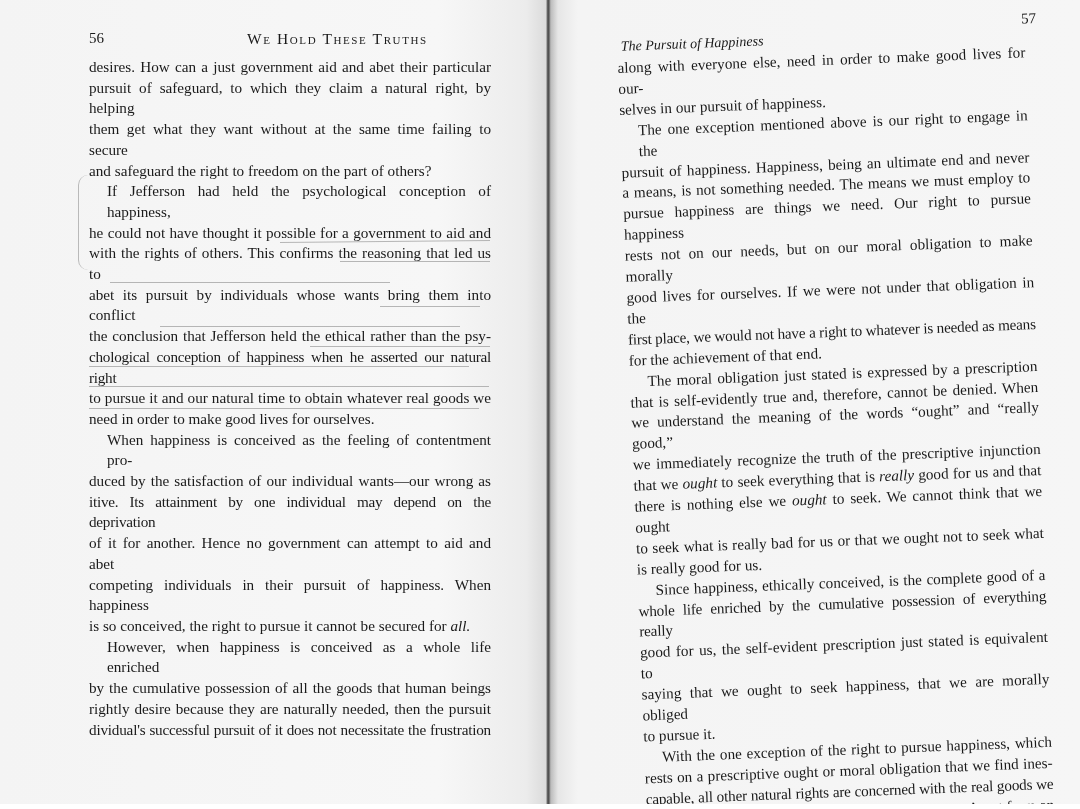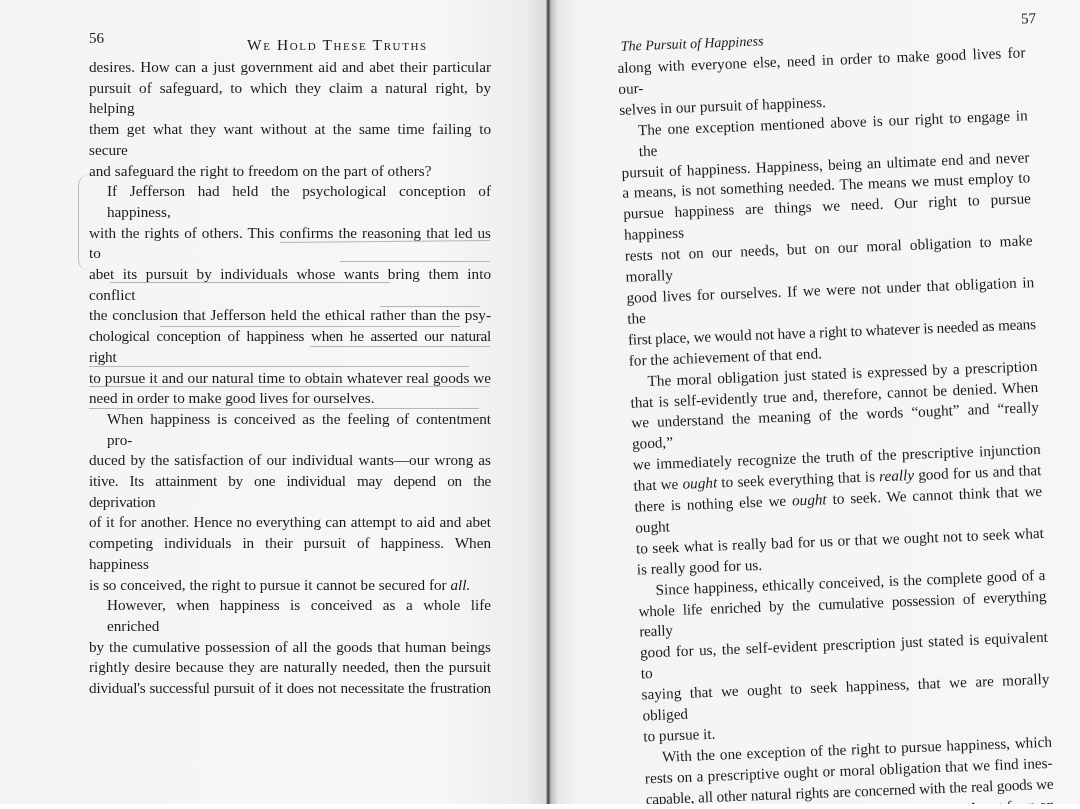--- a/index.html
+++ b/index.html
@@ -30,21 +30,21 @@
     .bottom-strip {
       position: absolute; left: 0; top: 804px; width: 1080px; height: 5px; background: #ffffff;
     }
 
     
     .left-header {
       position: absolute; top: 30px; left: 89px; width: 400px; height: 22px; text-decoration: underline;
     }
     .left-folio { position: absolute; left: 0; top: 0; font-size: 15px; }
     .running-head-left {
-      position: absolute; left: 158px; top: 6px; font-size: 15px;
+      position: absolute; left: 158px; top: 0; font-size: 15px;
       letter-spacing: 1.6px; font-variant: small-caps; font-size: 15.5px;
     }
     .left-body {
       position: absolute; top: 57px; left: 89px; width: 402px;
       font-size: 15.2px; line-height: 20.7px; text-align: justify;
     }
 
     
     .right-wrap {
       position: absolute; top: 0; left: 548px; width: 532px; height: 809px;
@@ -87,30 +87,31 @@
   </div>
 
   <div class="pencil-bracket"></div>
 
   <div class="left-body">
     <span class="justify-line">desires. How can a just government aid and abet their particular</span>
     <span class="justify-line">pursuit of safeguard, to which they claim a natural right, by helping</span>
     <span class="justify-line">them get what they want without at the same time failing to secure</span>
     <span class="last-line">and safeguard the right to freedom on the part of others?</span>
     <span class="justify-line" style="padding-left:18px">If Jefferson had held the psychological conception of happiness,</span>
+    <span class="justify-line">he could not have thought it possible for a government to aid and</span>
     <span class="justify-line">with the rights of others. This confirms the reasoning that led us to</span>
     <span class="justify-line">abet its pursuit by individuals whose wants bring them into conflict</span>
     <span class="justify-line">the conclusion that Jefferson held the ethical rather than the psy-</span>
     <span class="justify-line" style="letter-spacing:-0.25px">chological conception of happiness when he asserted our natural right</span>
     <span class="justify-line">to pursue it and our natural time to obtain whatever real goods we</span>
     <span class="last-line">need in order to make good lives for ourselves.</span>
     <span class="justify-line" style="padding-left:18px">When happiness is conceived as the feeling of contentment pro-</span>
     <span class="justify-line">duced by the satisfaction of our individual wants—our wrong as</span>
     <span class="justify-line" style="letter-spacing:-0.25px">itive. Its attainment by one individual may depend on the deprivation</span>
-    <span class="justify-line">of it for another. Hence no everything can attempt to aid and abet</span>
+    <span class="justify-line">of it for another. Hence no government can attempt to aid and abet</span>
     <span class="justify-line">competing individuals in their pursuit of happiness. When happiness</span>
     <span class="last-line"><span>is so conceived, the right to pursue it cannot be secured for </span><i>all.</i></span>
     <span class="justify-line" style="padding-left:18px">However, when happiness is conceived as a whole life enriched</span>
     <span class="justify-line">by the cumulative possession of all the goods that human beings</span>
     <span class="justify-line">rightly desire because they are naturally needed, then the pursuit</span>
     <span class="justify-line" style="letter-spacing:-0.2px">dividual's successful pursuit of it does not necessitate the frustration</span>
 
   </div>
 
   <div class="underline" style="left:280px; top:241px; width:210px; transform:rotate(-0.5deg);"></div>

